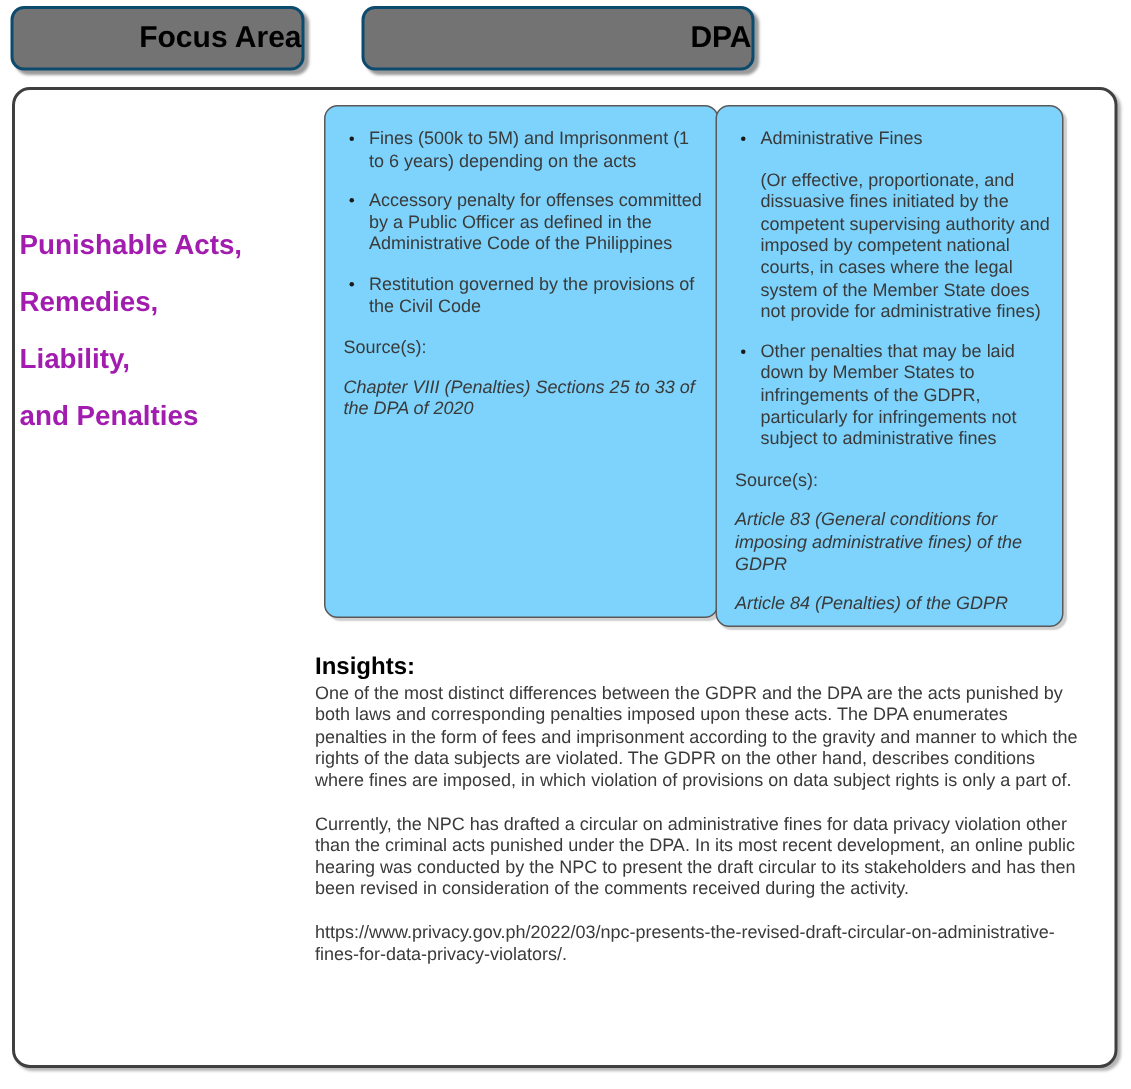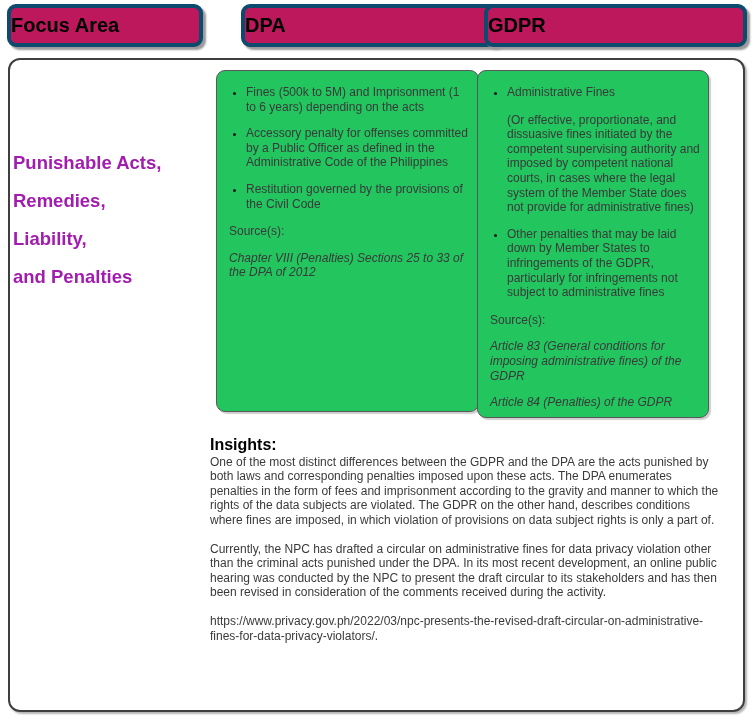--- a/index.html
+++ b/index.html
@@ -12,27 +12,27 @@
     height: 726px;
     background: #ffffff;
     overflow: hidden;
   }
 
   
   .header-box {
     position: absolute;
     top: 4px;
     height: 43px;
-    background: #be185d;
-    border: 4px solid #0c4a6e;
+    background: #737373;
+    border: 2px solid #0c4a6e;
     border-radius: 9px;
     box-shadow: 3px 3px 2px #9a9a9a;
     display: flex;
     align-items: center;
-    justify-content: flex-start;
+    justify-content: flex-end;
     font-size: 20px;
     font-weight: bold;
     color: #000000;
   }
   .header-box.focus { left: 7px;   width: 196px; }
   .header-box.dpa   { left: 213px; width: 262px; margin-left: 28px; }
   .header-box.gdpr  { left: 484px; width: 263px; }
 
   
   .container {
@@ -56,21 +56,21 @@
     font-size: 18.5px;
     font-weight: bold;
     color: #a21caf;
     line-height: 38px;
   }
 
   
   .box {
     position: absolute;
     top: 10px;
-    background: #22c55e;
+    background: #7dd3fc;
     border: 1.4px solid #595959;
     border-radius: 9px;
     box-shadow: 2px 2px 1px #cfcfcf;
     padding: 14px 8px 10px 12px;
     font-size: 12px;
     line-height: 14.6px;
     color: #3a3a3a;
     overflow: hidden;
   }
   .box.dpa  { left: 206px; width: 263px; height: 342px; }
@@ -108,23 +108,20 @@
 <body>
 
 <div class="canvas">
 
   <div class="header-box focus">
     <span>Focus Area</span>
   </div>
   <div class="header-box dpa">
     <span>DPA</span>
   </div>
-  <div class="header-box gdpr">
-    <span>GDPR</span>
-  </div>
 
   <div class="container">
 
     <div class="focus-label">
       <div>Punishable Acts,</div>
       <div>Remedies,</div>
       <div>Liability,</div>
       <div>and Penalties</div>
     </div>
 
@@ -134,21 +131,21 @@
           <span>Fines (500k to 5M) and Imprisonment (1 to 6 years) depending on the acts</span>
         </li>
         <li>
           <span>Accessory penalty for offenses committed by a Public Officer as defined in the Administrative Code of the Philippines</span>
         </li>
         <li>
           <span>Restitution governed by the provisions of the Civil Code</span>
         </li>
       </ul>
       <div class="source-label">Source(s):</div>
-      <div class="source">Chapter VIII (Penalties) Sections 25 to 33 of the DPA of 2012</div>
+      <div class="source">Chapter VIII (Penalties) Sections 25 to 33 of the DPA of 2020</div>
     </div>
 
     <div class="box gdpr">
       <ul>
         <li>
           <span>Administrative Fines</span>
           <div class="note">(Or effective, proportionate, and dissuasive fines initiated by the competent supervising authority and imposed by competent national courts, in cases where the legal system of the Member State does not provide for administrative fines)</div>
         </li>
         <li>
           <span>Other penalties that may be laid down by Member States to infringements of the GDPR, particularly for infringements not subject to administrative fines</span>

